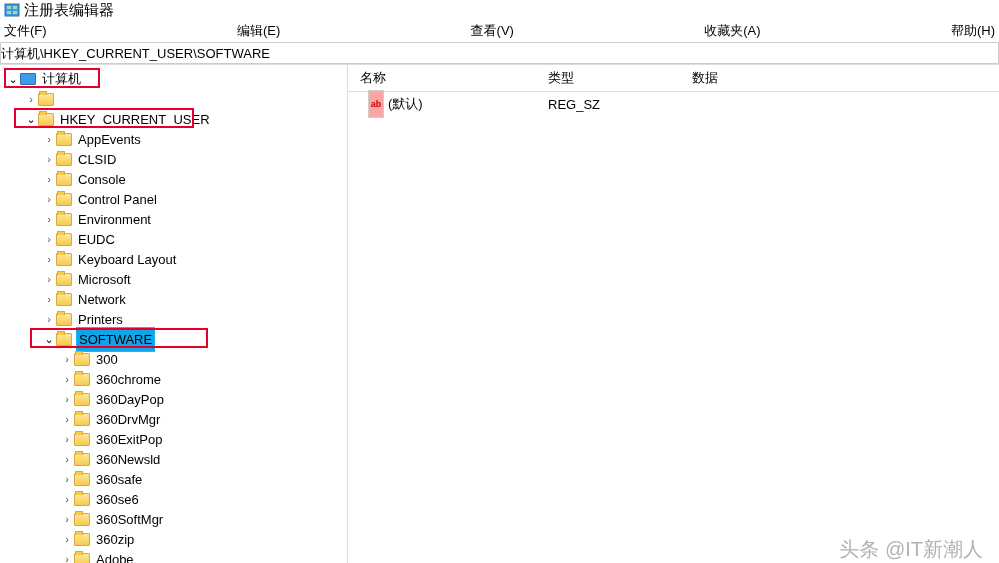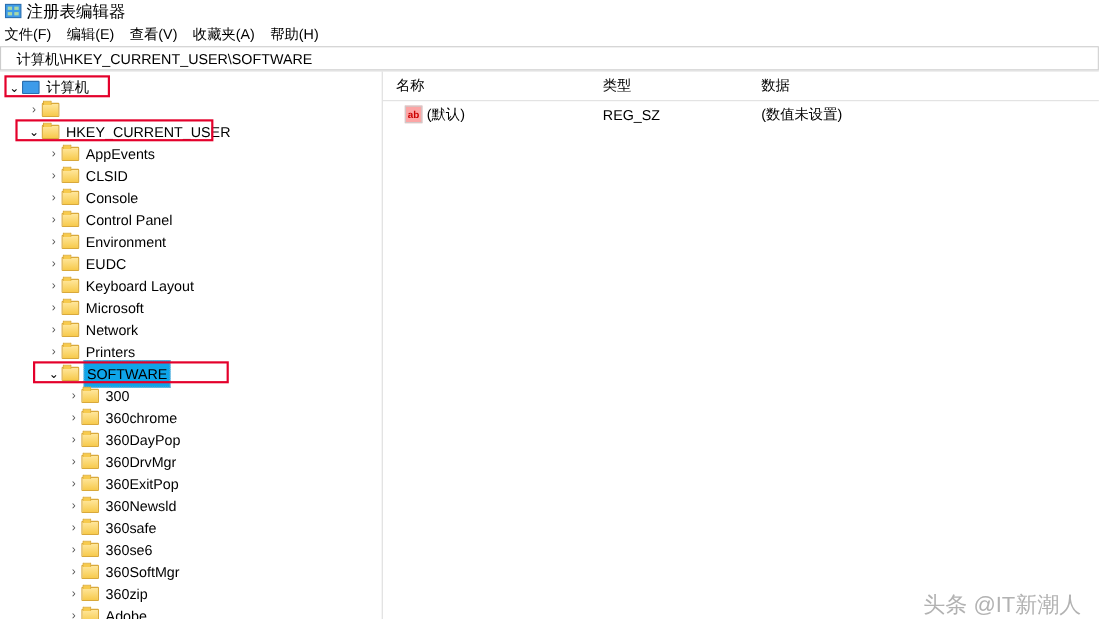--- a/index.html
+++ b/index.html
@@ -1,22 +1,22 @@
 <!DOCTYPE html>
 <html><head>
 <meta charset="utf-8">
 <style>
 * { margin: 0; padding: 0; box-sizing: border-box; font-family: "Microsoft YaHei", "SimSun", sans-serif; font-size: 13px; }
 body { background: #fff; width: 999px; height: 563px; overflow: hidden; position: relative; }
 .titlebar { display: flex; align-items: center; padding: 2px 4px; height: 20px; }
 .titlebar-icon { width: 16px; height: 16px; margin-right: 4px; }
 .title-text { color: #000; font-size: 15px; }
-.menubar { display: flex; padding: 2px 4px; gap: 14px; height: 22px; }
+.menubar { display: flex; padding: 2px 4px; gap: 14px; height: 22px; justify-content: space-between; }
 .menu-item { cursor: default; font-size: 13px; }
-.addressbar { border: 1px solid #ccc; padding: 2px 14px; font-size: 13px; height: 22px; }
+.addressbar { border: 1px solid #ccc; padding: 2px 0; font-size: 13px; height: 22px; }
 .main { display: flex; height: calc(100% - 64px); border-top: 1px solid #ddd; }
 .tree-panel { width: 348px; border-right: 1px solid #ddd; overflow-y: scroll; position: relative; padding-top: 4px; }
 .tree-panel::-webkit-scrollbar { width: 16px; }
 .tree-panel::-webkit-scrollbar-thumb { background: #c0c0c0; }
 .tree-panel::-webkit-scrollbar-track { background: #f0f0f0; }
 .list-panel { flex: 1; }
 .list-header { display: flex; border-bottom: 1px solid #e0e0e0; padding: 4px 0; }
 .col-name { width: 200px; padding-left: 12px; }
 .col-type { width: 120px; }
 .col-data { flex: 1; margin-left: 24px; }
@@ -24,21 +24,21 @@
 .list-row .col-name { display: flex; align-items: center; gap: 4px; }
 .tree-row { display: flex; align-items: center; height: 20px; cursor: default; white-space: nowrap; position: relative; }
 .expander { width: 14px; text-align: center; font-size: 11px; color: #555; flex-shrink: 0; }
 .expander.open { color: #000; }
 .folder-icon { width: 16px; height: 13px; background: linear-gradient(#ffe79c, #f7ca4d); border: 1px solid #d9a93b; border-radius: 1px; margin-right: 4px; flex-shrink: 0; position: relative; }
 .folder-icon::before { content: ""; position: absolute; top: -3px; left: 0; width: 6px; height: 3px; background: #f7ca4d; border: 1px solid #d9a93b; border-bottom: none; border-radius: 1px 1px 0 0; }
 .pc-icon { width: 16px; height: 12px; background: #3d9be9; border: 1px solid #2a6fb0; border-radius: 1px; margin-right: 4px; flex-shrink: 0; }
 .tree-label { padding: 4px 2px; }
 .tree-label.sel { background: #0ea5e9; border: 1px dotted #7aa7c7; }
 .red-box { position: absolute; border: 2px solid #e4002b; pointer-events: none; }
-.ab-icon { width: 16px; height: 16px; display: flex; align-items: center; justify-content: center; font-size: 9px; color: #c00; border: 1px solid #ccc; background: #fca5a5; font-weight: bold; margin-left: 8px; }
+.ab-icon { width: 16px; height: 28px; display: flex; align-items: center; justify-content: center; font-size: 9px; color: #c00; border: 1px solid #ccc; background: #fca5a5; font-weight: bold; margin-left: 8px; }
 .watermark { position: absolute; bottom: 0; right: 16px; font-size: 20px; color: #aaa; font-weight: 500; opacity: 0.9; }
 </style>
 </head>
 <body>
 
 <div class="titlebar">
   <svg class="titlebar-icon" viewBox="0 0 16 16">
     <rect x="1" y="2" width="14" height="12" fill="#3d9be9" stroke="#2a6fb0"></rect>
     <rect x="3" y="4" width="4" height="3" fill="#a8d8a8"></rect>
     <rect x="9" y="4" width="4" height="3" fill="#a8d8a8"></rect>
@@ -193,18 +193,17 @@
       <div class="col-name">名称</div>
       <div class="col-type">类型</div>
       <div class="col-data">数据</div>
     </div>
     <div class="list-row">
       <div class="col-name">
         <span class="ab-icon">ab</span>
         <span>(默认)</span>
       </div>
       <div class="col-type">REG_SZ</div>
-      <div class="col-data">(数值未设置)</div>
     </div>
   </div>
 </div>
 
 <div class="watermark">头条 @IT新潮人</div>
 
 </body></html>

